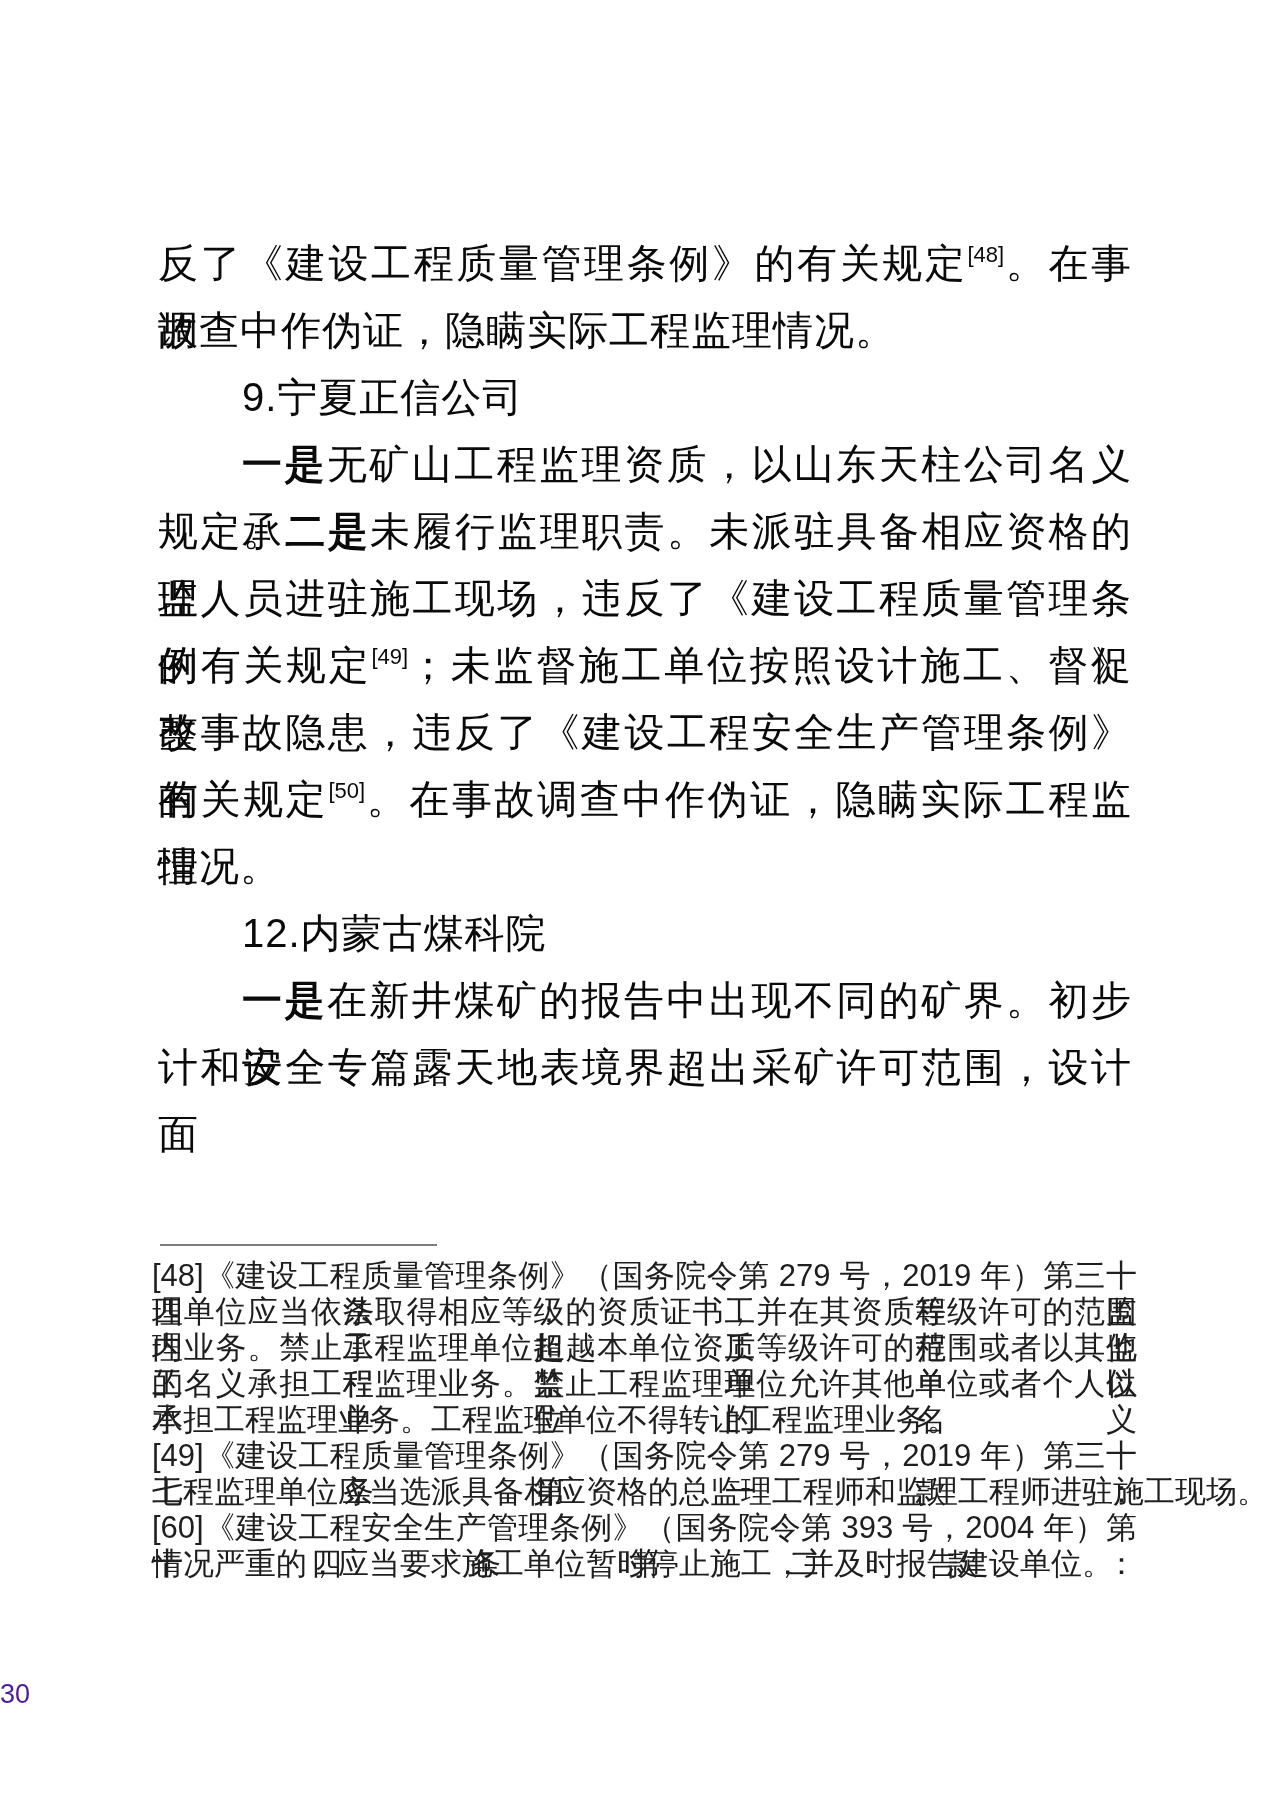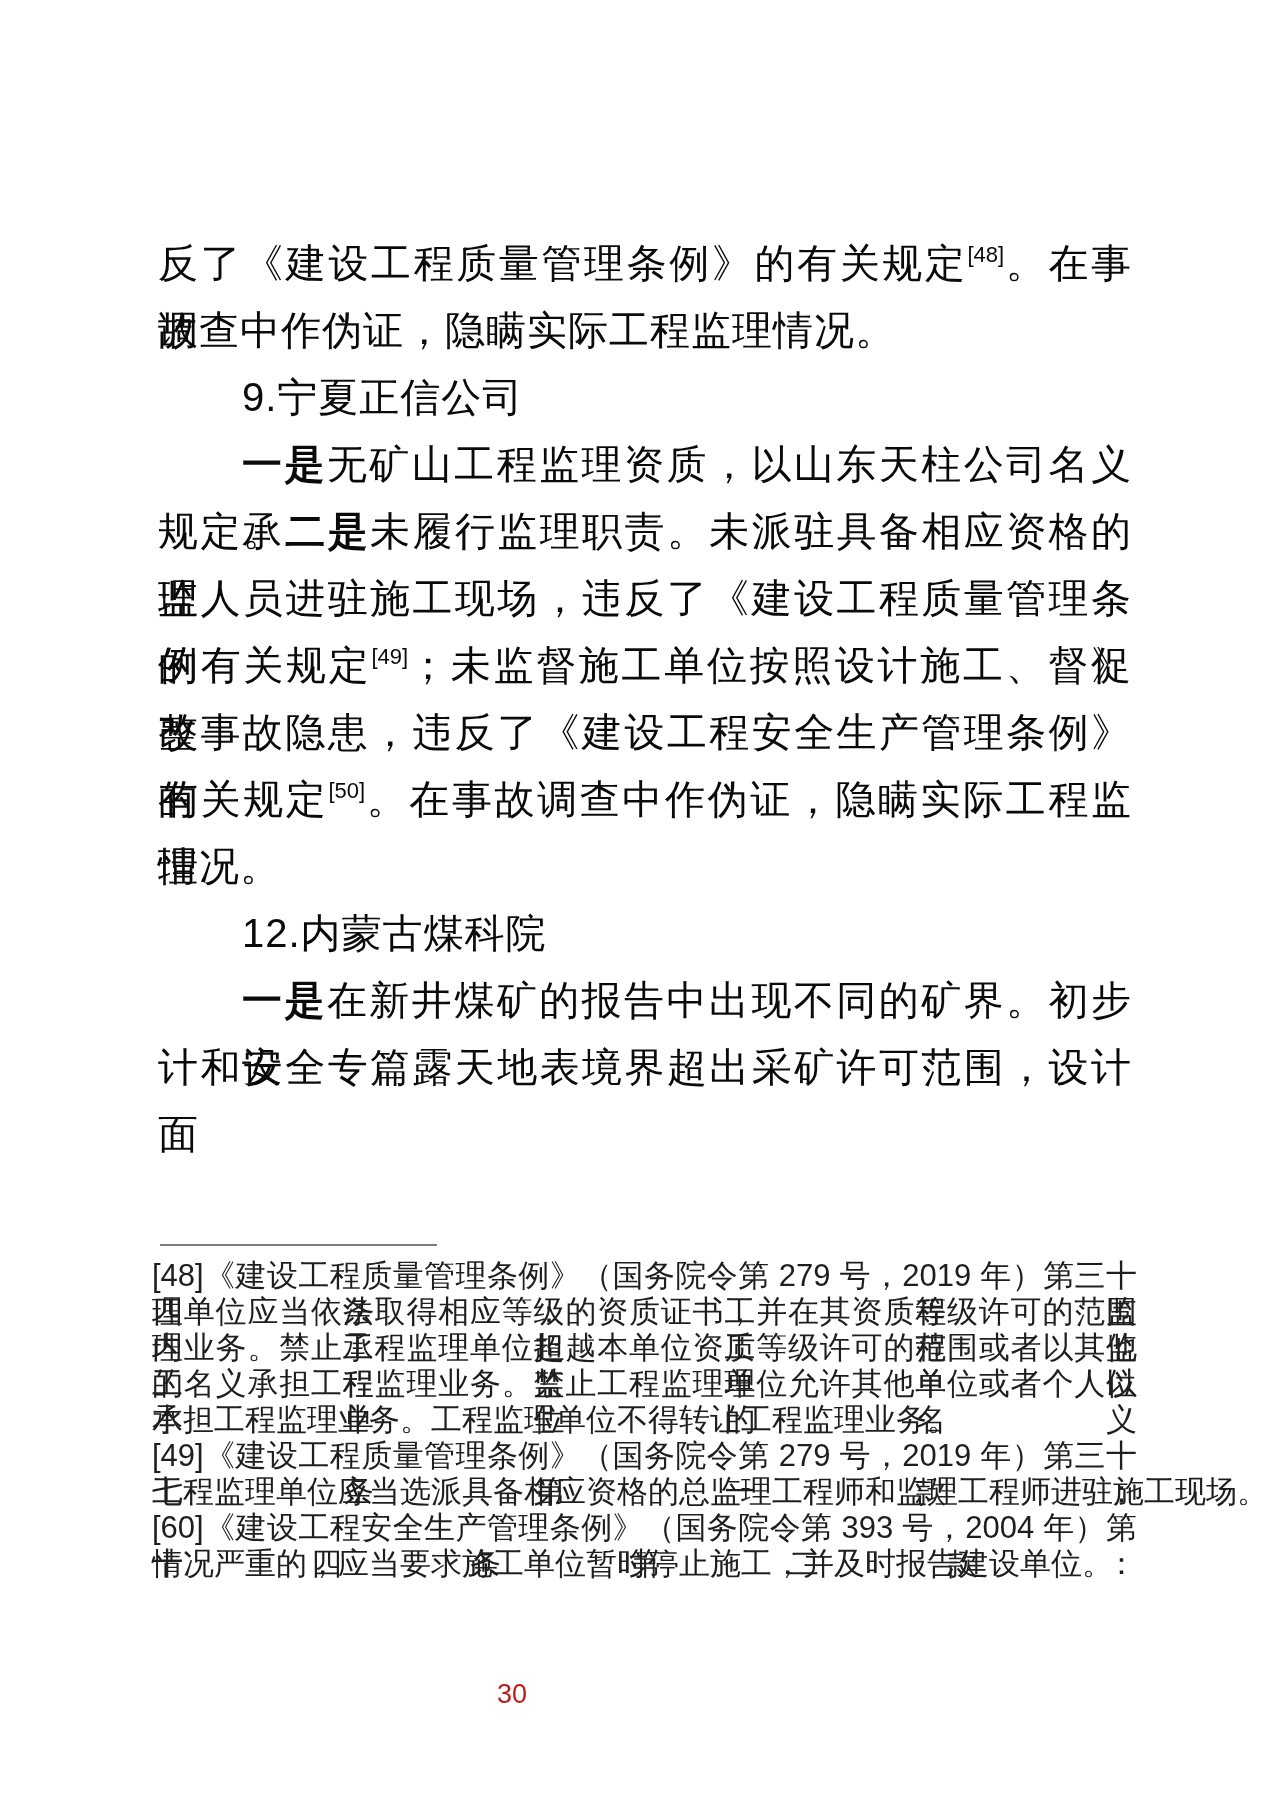--- a/index.html
+++ b/index.html
@@ -78,24 +78,24 @@
     white-space: normal;
     text-align: justify;
     text-align-last: justify;
   }
   
   .page-number {
     position: absolute;
     left: 0;
     top: 1678px;
     width: 1024px;
-    text-align: center;
+    text-align: left;
     font-size: 27px;
     line-height: 32px;
-    color: #b91c1c;
+    color: #4c1d95;
   }
 </style>
 </head>
 <body>
 
 <div class="page">
   <div class="body-text">
       <div class="bline just"><span>反了《建设工程质量管理条例》的有关规定</span><span class="sup">[48]</span><span>。在事故</span></div>
       <div class="bline"><span>调查中作伪证，隐瞒实际工程监理情况。</span></div>
       <div class="bline ind"><span>9.宁夏正信公司</span></div>

